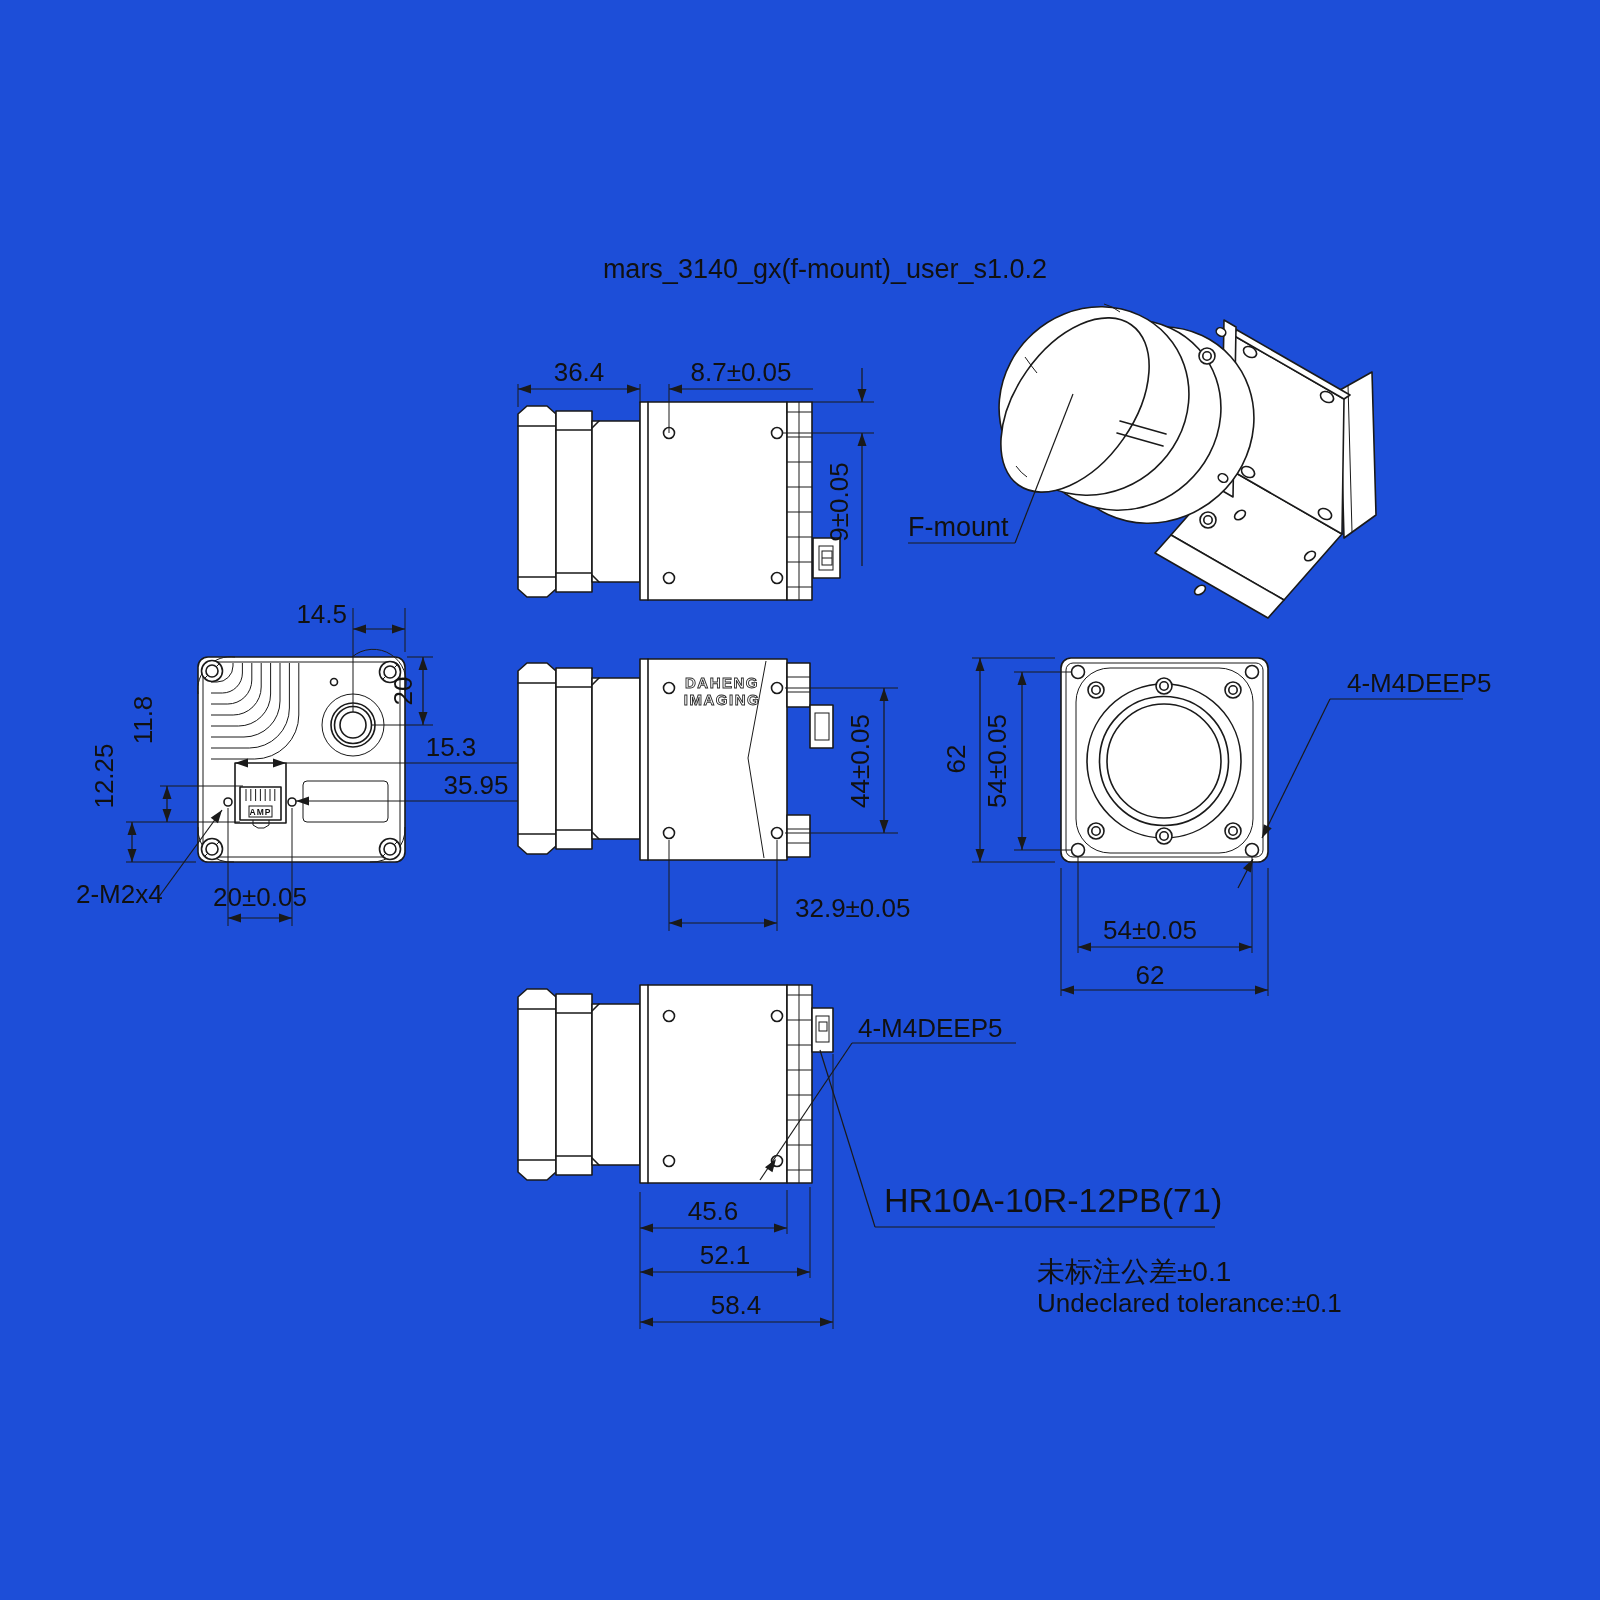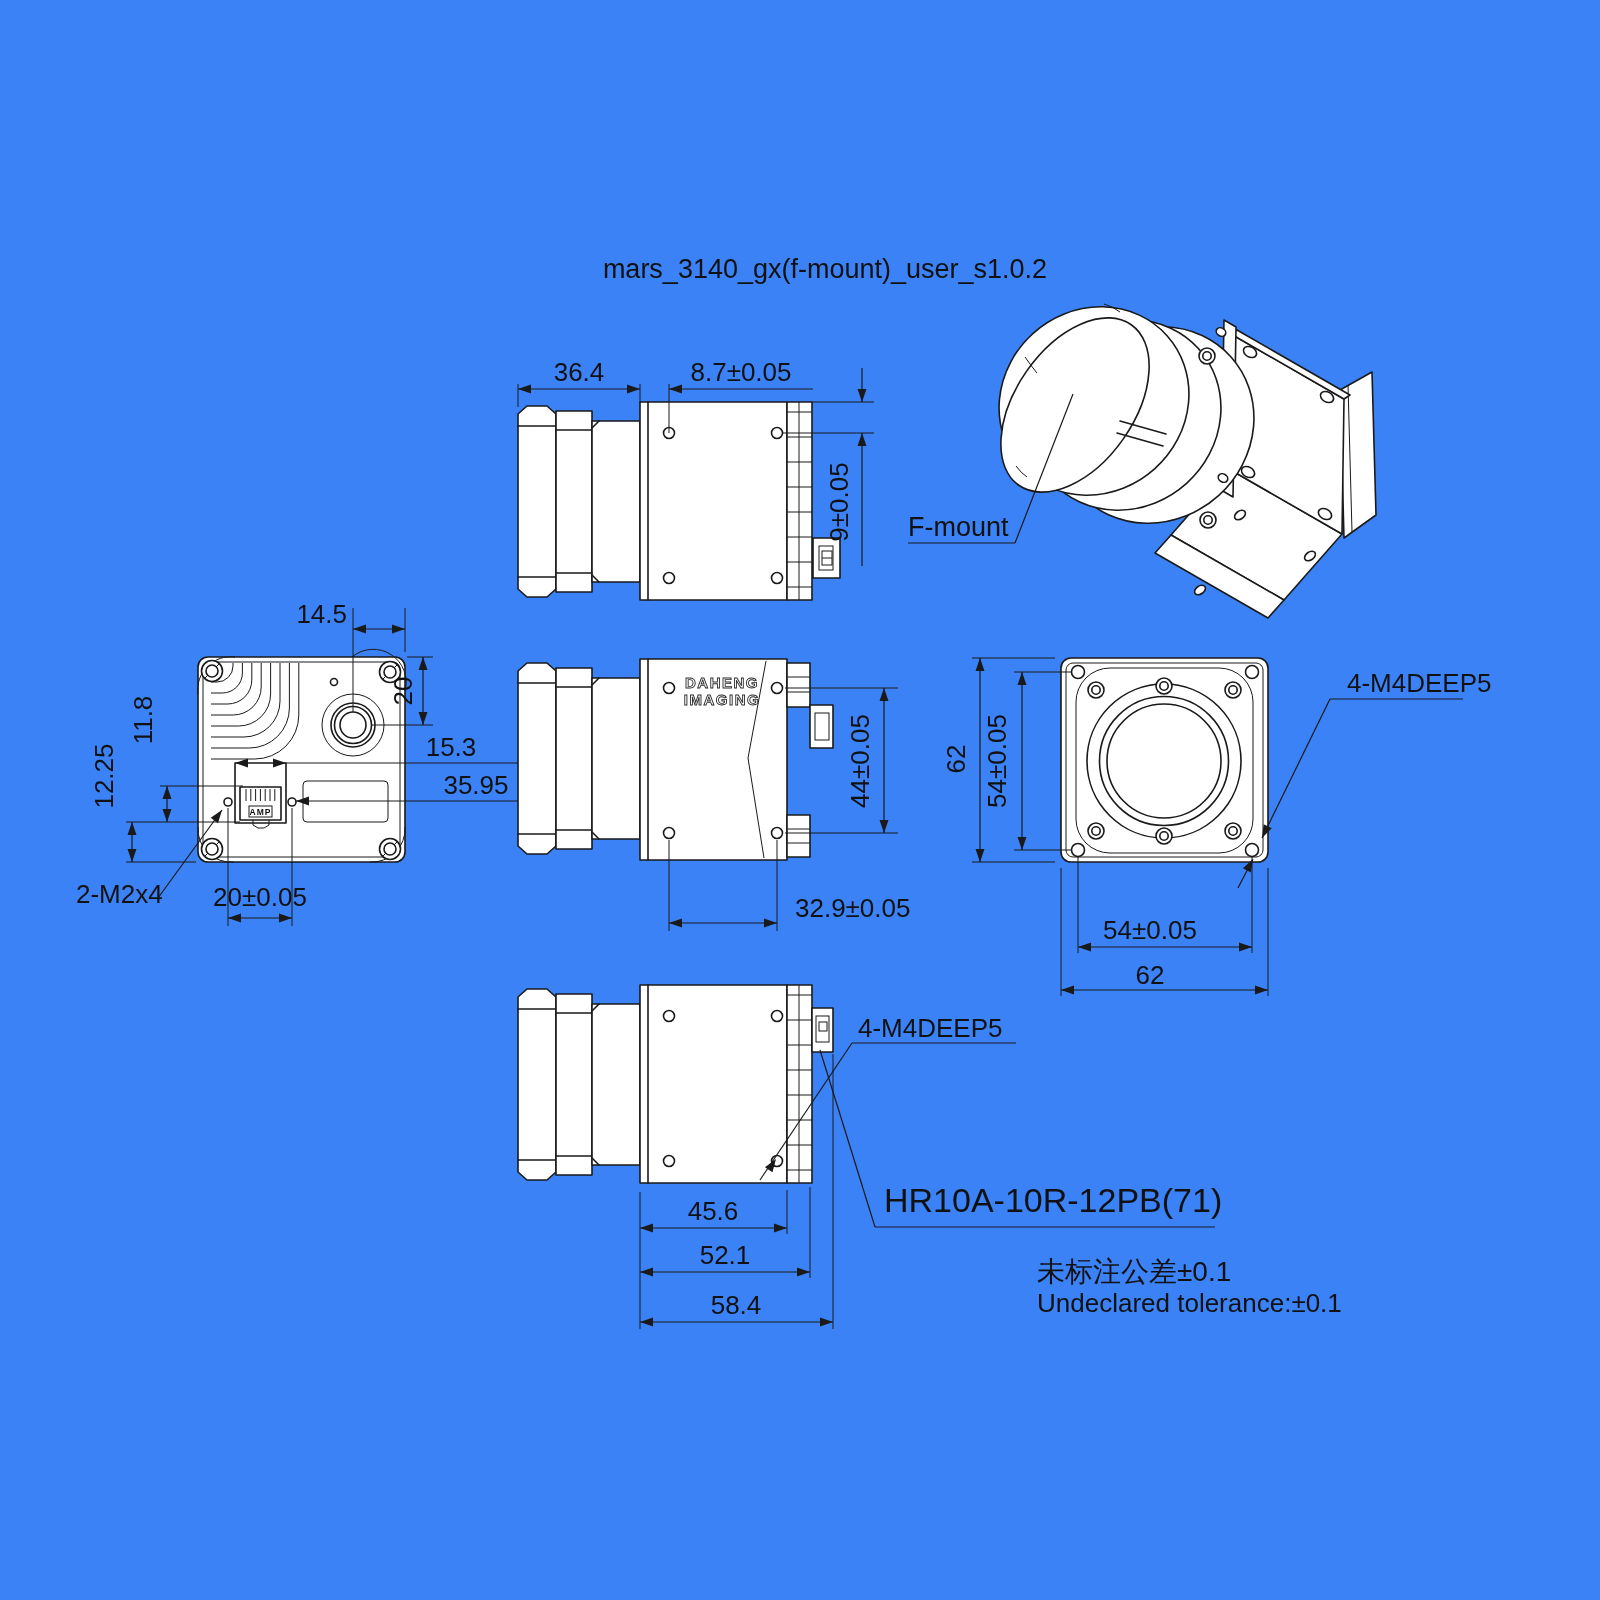--- a/index.html
+++ b/index.html
@@ -1,16 +1,16 @@
 <!DOCTYPE html>
 <html><head>
 <meta charset="utf-8">
 <style>
   html,body{margin:0;padding:0;background:#fff;}
-  .page{width:1600px;height:1600px;background:#3b82f6;position:relative;overflow:hidden;}
+  .page{width:1600px;height:1600px;background:#1d4ed8;position:relative;overflow:hidden;}
   svg{display:block;}
   .ln{fill:none;stroke:#1a1a1a;stroke-width:1.6;stroke-linejoin:round;stroke-linecap:round;}
   .lnw{fill:#ffffff;stroke:#1a1a1a;stroke-width:1.6;stroke-linejoin:round;}
   .thin{fill:none;stroke:#1a1a1a;stroke-width:1.0;}
   .dim{fill:none;stroke:#1a1a1a;stroke-width:1.2;}
   .ar{fill:#1a1a1a;stroke:none;}
   text{font-family:"Liberation Sans", sans-serif;fill:#111;}
   .t26{font-size:26px;}
   .t27{font-size:27px;}
   .t28{font-size:28px;}

